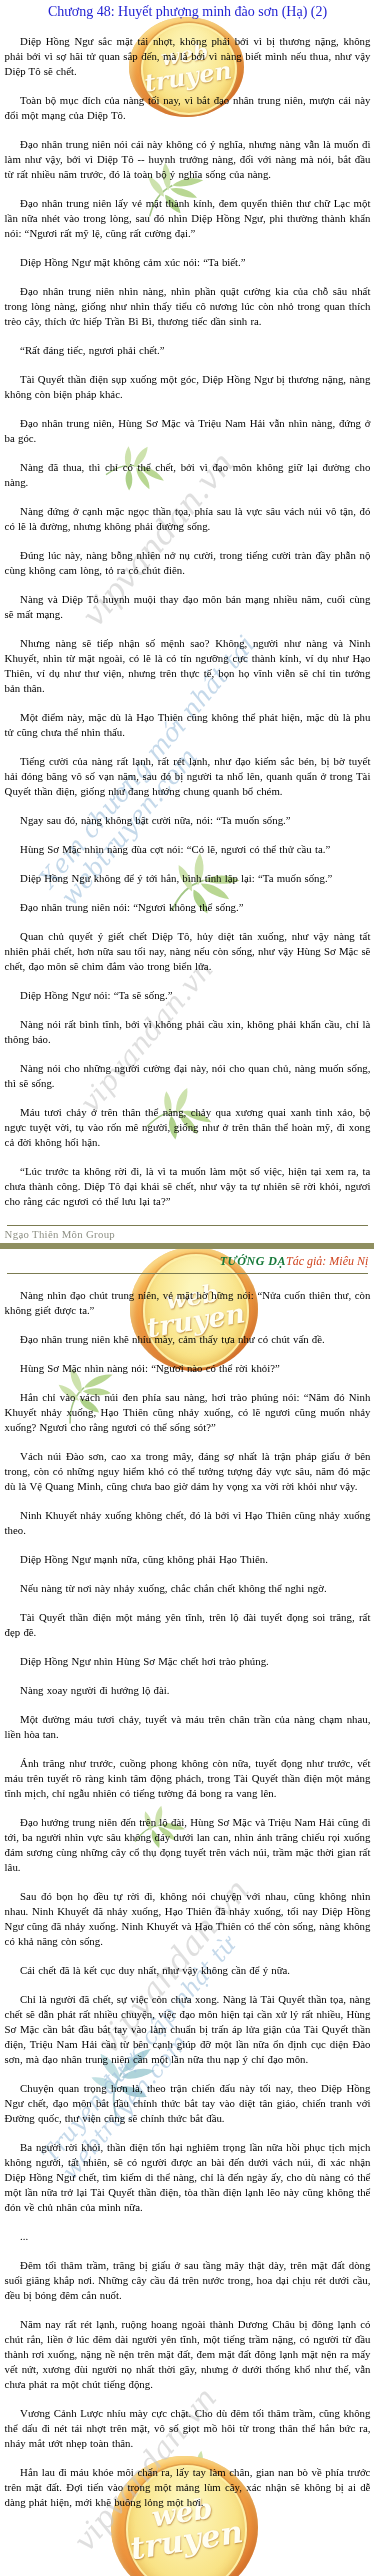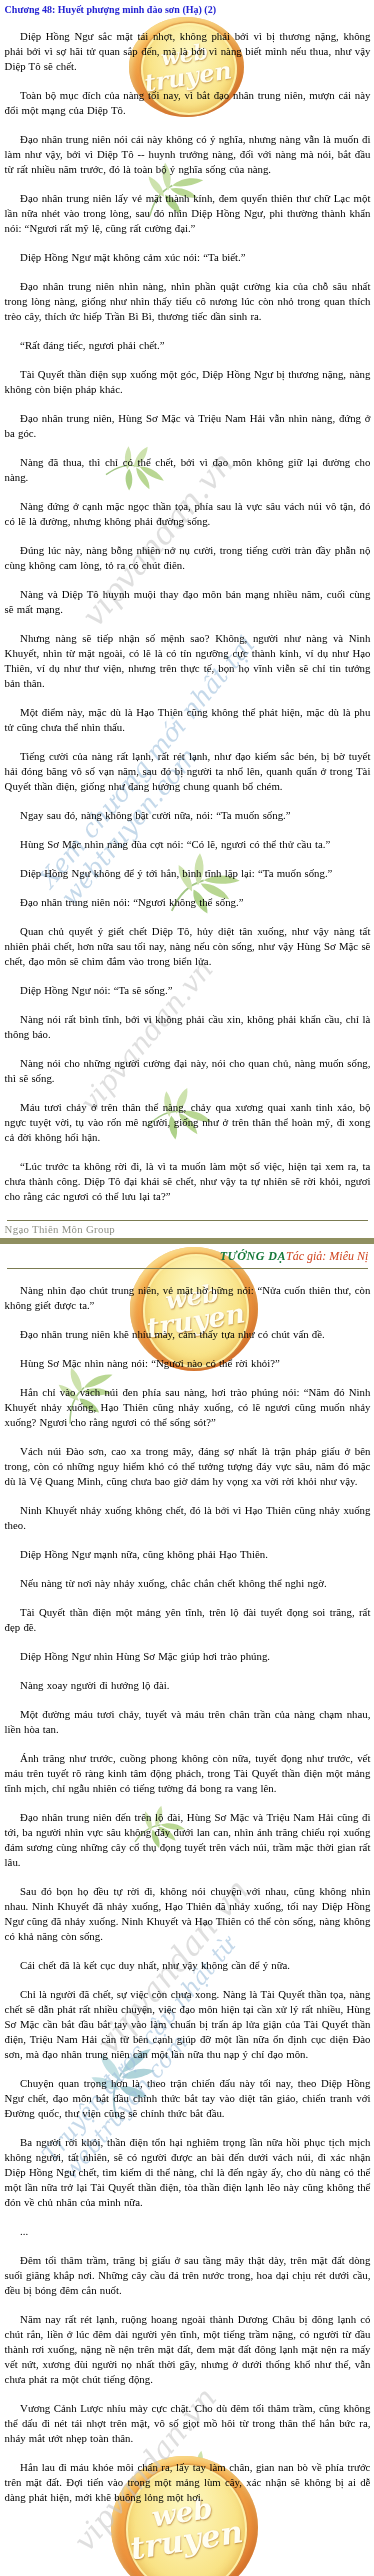--- a/index.html
+++ b/index.html
@@ -11,22 +11,22 @@
   html,body{margin:0;padding:0;background:#ffffff;}
   .page{
     position:relative; width:375px; height:2614px; margin:0 auto;
     background:#ffffff; overflow:hidden;
     font-family:"Liberation Serif","DejaVu Serif",serif; color:#000;
   }
   .deco-layer{position:absolute; inset:0; z-index:1; pointer-events:none;}
   .text-layer{position:relative; z-index:2; padding:0 4.6px;}
 
   h1.chapter-title{
-    margin:4.1px 0 10.3px 0; 
-    font-size:10px; font-weight:bold; color:var(--title_blue);
+    margin:4.1px 0 10.3px 0; text-align:center;
+    font-size:14px; font-weight:normal; color:var(--title_blue);
     font-family:"Liberation Serif","DejaVu Serif",serif;
   }
   p.para{
     margin:14px 0; font-size:10.8px; line-height:15px;
     text-align:justify; text-indent:15.5px; word-spacing:0.5px;
   }
 
   
   .credit-block{margin:15.5px 0 11.3px 0;}
   .thin-line{border:0; border-top:1px solid var(--line_olive); margin:0 2.6px;}
@@ -182,25 +182,25 @@
     <div>
         <p class="para">Nàng nhìn đạo chút trung niên, vẻ mặt hờ hững nói: “Nửa cuốn thiên thư, còn không giết được ta.”</p>
         <p class="para">Đạo nhân trung niên khẽ nhíu mày, cảm thấy tựa như có chút vấn đề.</p>
         <p class="para">Hùng Sơ Mặc nhìn nàng nói: “Ngươi nào có thể rời khỏi?”</p>
         <p class="para">Hắn chỉ vào vách núi đen phía sau nàng, hơi trào phúng nói: “Năm đó Ninh Khuyết nhảy xuống, Hạo Thiên cũng nhảy xuống, có lẽ ngươi cũng muốn nhảy xuống? Ngươi cho rằng ngươi có thể sống sót?”</p>
         <p class="para">Vách núi Đào sơn, cao xa trong mây, đáng sợ nhất là trận pháp giấu ở bên trong, còn có những nguy hiểm khó có thể tưởng tượng đáy vực sâu, năm đó mặc dù là Vệ Quang Minh, cũng chưa bao giờ dám hy vọng xa vời rời khỏi như vậy.</p>
         <p class="para">Ninh Khuyết nhảy xuống không chết, đó là bởi vì Hạo Thiên cũng nhảy xuống theo.</p>
         <p class="para">Diệp Hồng Ngư mạnh nữa, cũng không phải Hạo Thiên.</p>
         <p class="para">Nếu nàng từ nơi này nhảy xuống, chắc chắn chết không thể nghi ngờ.</p>
         <p class="para">Tài Quyết thần điện một mảng yên tĩnh, trên lộ đài tuyết đọng soi trăng, rất đẹp đẽ.</p>
-        <p class="para">Diệp Hồng Ngư nhìn Hùng Sơ Mặc giúp hơi trào phúng.</p>
+        <p class="para">Diệp Hồng Ngư nhìn Hùng Sơ Mặc chết hơi trào phúng.</p>
         <p class="para">Nàng xoay người đi hướng lộ đài.</p>
         <p class="para">Một đường máu tươi chảy, tuyết và máu trên chân trần của nàng chạm nhau, liền hòa tan.</p>
         <p class="para">Ánh trăng như trước, cuồng phong không còn nữa, tuyết đọng như trước, vết máu trên tuyết rõ ràng kinh tâm động phách, trong Tài Quyết thần điện một mảng tĩnh mịch, chỉ ngẫu nhiên có tiếng tường đá bong ra vang lên.</p>
-        <p class="para">Đạo nhân trung niên đến trên lộ đài, Hùng Sơ Mặc và Triệu Nam Hải cũng đi tới, ba người nhìn vực sâu không đáy dưới lan can, nhìn ánh trăng chiếu rọi xuống đám sương cùng những cây cổ thụ đọng tuyết trên vách núi, trầm mặc thời gian rất lâu.</p>
+        <p class="para">Đạo hướng trung niên đến trên lộ đài, Hùng Sơ Mặc và Triệu Nam Hải cũng đi tới, ba người nhìn vực sâu không đáy dưới lan can, nhìn ánh trăng chiếu rọi xuống đám sương cùng những cây cổ thụ đọng tuyết trên vách núi, trầm mặc thời gian rất lâu.</p>
         <p class="para">Sau đó bọn họ đều tự rời đi, không nói chuyện với nhau, cũng không nhìn nhau. Ninh Khuyết đã nhảy xuống, Hạo Thiên đã nhảy xuống, tối nay Diệp Hồng Ngư cũng đã nhảy xuống. Ninh Khuyết và Hạo Thiên có thể còn sống, nàng không có khả năng còn sống.</p>
         <p class="para">Cái chết đã là kết cục duy nhất, như vậy không cần để ý nữa.</p>
         <p class="para">Chỉ là người đã chết, sự việc còn chưa xong. Nàng là Tài Quyết thần tọa, nàng chết sẽ dẫn phát rất nhiều chuyện, việc đạo môn hiện tại cần xử lý rất nhiều, Hùng Sơ Mặc cần bắt đầu bắt tay vào làm chuẩn bị trấn áp lửa giận của Tài Quyết thần điện, Triệu Nam Hải cần từ bên cạnh giúp đỡ một lần nữa ổn định cục diện Đào sơn, mà đạo nhân trung niên cần một lần nữa thu nạp ý chí đạo môn.</p>
         <p class="para">Chuyện quan trọng hơn là, theo trận chiến đấu này tối nay, theo Diệp Hồng Ngư chết, đạo môn bắt đầu chính thức bắt tay vào diệt tân giáo, chiến tranh với Đường quốc, thư viện cũng sẽ chính thức bắt đầu.</p>
         <p class="para">Ba người rời khỏi, thần điện tổn hại nghiêm trọng lần nữa hồi phục tịch mịch không người, tất nhiên, sẽ có người được an bài đến dưới vách núi, đi xác nhận Diệp Hồng Ngư chết, tìm kiếm di thể nàng, chỉ là đến ngày ấy, cho dù nàng có thể một lần nữa trở lại Tài Quyết thần điện, tòa thần điện lạnh lẽo này cũng không thể đón về chủ nhân của mình nữa.</p>
         <p class="para">...</p>
         <p class="para">Đêm tối thâm trầm, trăng bị giấu ở sau tầng mây thật dày, trên mặt đất dòng suối giăng khắp nơi. Những cây cầu đá trên nước trong, hoa dại chịu rét dưới cầu, đều bị bóng đêm cắn nuốt.</p>
         <p class="para">Năm nay rất rét lạnh, ruộng hoang ngoài thành Dương Châu bị đông lạnh có chút rắn, liền ở lúc đêm dài người yên tĩnh, một tiếng trầm nặng, có người từ đầu thành rơi xuống, nặng nề nện trên mặt đất, đem mặt đất đông lạnh mặt nện ra mấy vết nứt, xương đùi người nọ nhất thời gãy, nhưng ở dưới thống khổ như thế, vẫn chưa phát ra một chút tiếng động.</p>
         <p class="para">Vương Cảnh Lược nhíu mày cực chặt. Cho dù đêm tối thâm trầm, cũng không thể dấu đi nét tái nhợt trên mặt, vô số giọt mồ hôi từ trong thân thể hắn bức ra, nháy mắt ướt nhẹp toàn thân.</p>
         <p class="para">Hắn lau đi máu khóe môi chấn ra, lấy tay làm chân, gian nan bò về phía trước trên mặt đất. Đợi tiến vào trong một mảng lùm cây, xác nhận sẽ không bị ai dễ dàng phát hiện, mới khẽ buông lỏng một hơi.</p>

